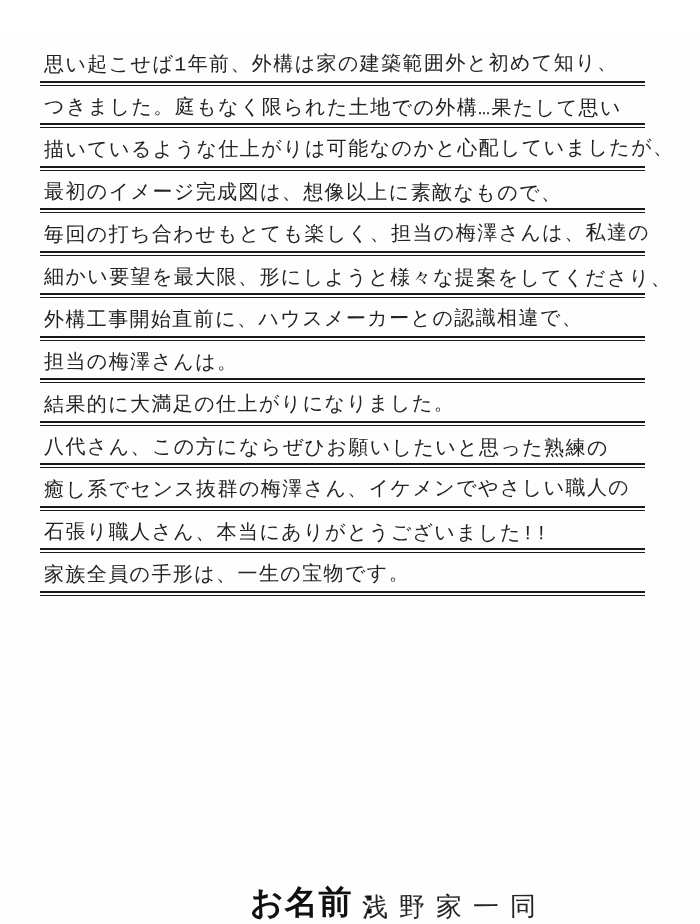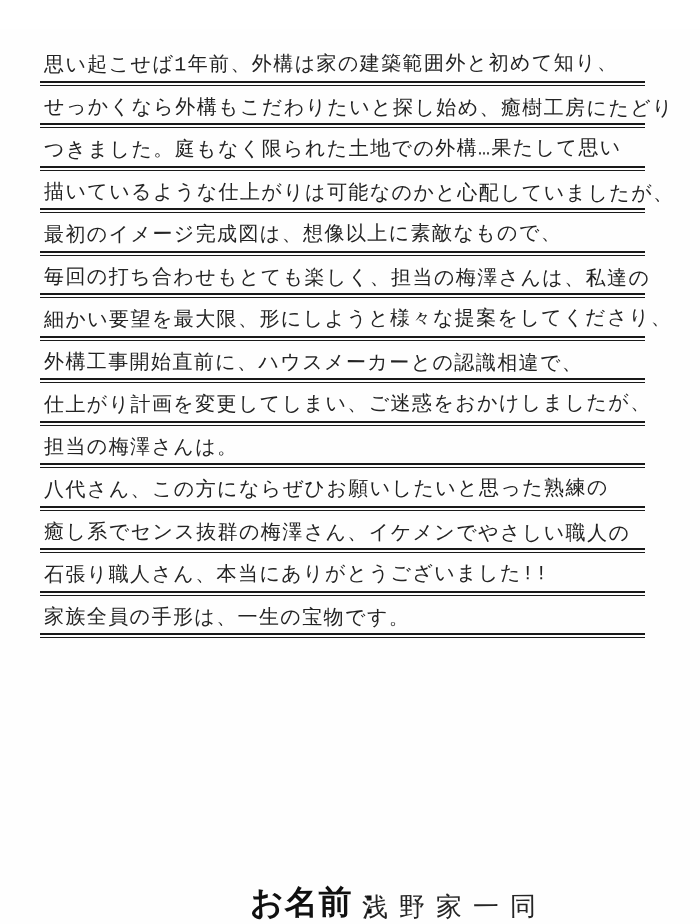--- a/index.html
+++ b/index.html
@@ -52,45 +52,42 @@
 </style>
 </head>
 <body>
 
 <div class="paper">
   <div class="lines">
     <div class="row">
         <span class="ink">思い起こせば1年前、外構は家の建築範囲外と初めて知り、</span>
       </div>
     <div class="row">
-        <span class="ink">せっかくなら外構もこだわりたいと探し始め、癒樹工房にたどり</span>
-      </div>
-    <div class="row">
         <span class="ink">つきました。庭もなく限られた土地での外構…果たして思い</span>
       </div>
     <div class="row">
         <span class="ink">描いているような仕上がりは可能なのかと心配していましたが、</span>
       </div>
     <div class="row">
         <span class="ink">最初のイメージ完成図は、想像以上に素敵なもので、</span>
       </div>
     <div class="row">
         <span class="ink">毎回の打ち合わせもとても楽しく、担当の梅澤さんは、私達の</span>
       </div>
     <div class="row">
         <span class="ink">細かい要望を最大限、形にしようと様々な提案をしてくださり、</span>
       </div>
     <div class="row">
         <span class="ink">外構工事開始直前に、ハウスメーカーとの認識相違で、</span>
       </div>
     <div class="row">
-        <span class="ink">仕上がり計画を変更してしまい、ご迷惑をおかけしましたが、</span>
+        <span class="ink">担当の梅澤さんは。</span>
       </div>
     <div class="row">
-        <span class="ink">担当の梅澤さんは。</span>
+        <span class="ink">結果的に大満足の仕上がりになりました。</span>
       </div>
     <div class="row">
         <span class="ink">八代さん、この方にならぜひお願いしたいと思った熟練の</span>
       </div>
     <div class="row">
         <span class="ink">癒し系でセンス抜群の梅澤さん、イケメンでやさしい職人の</span>
       </div>
     <div class="row">
         <span class="ink">石張り職人さん、本当にありがとうございました!!</span>
       </div>

